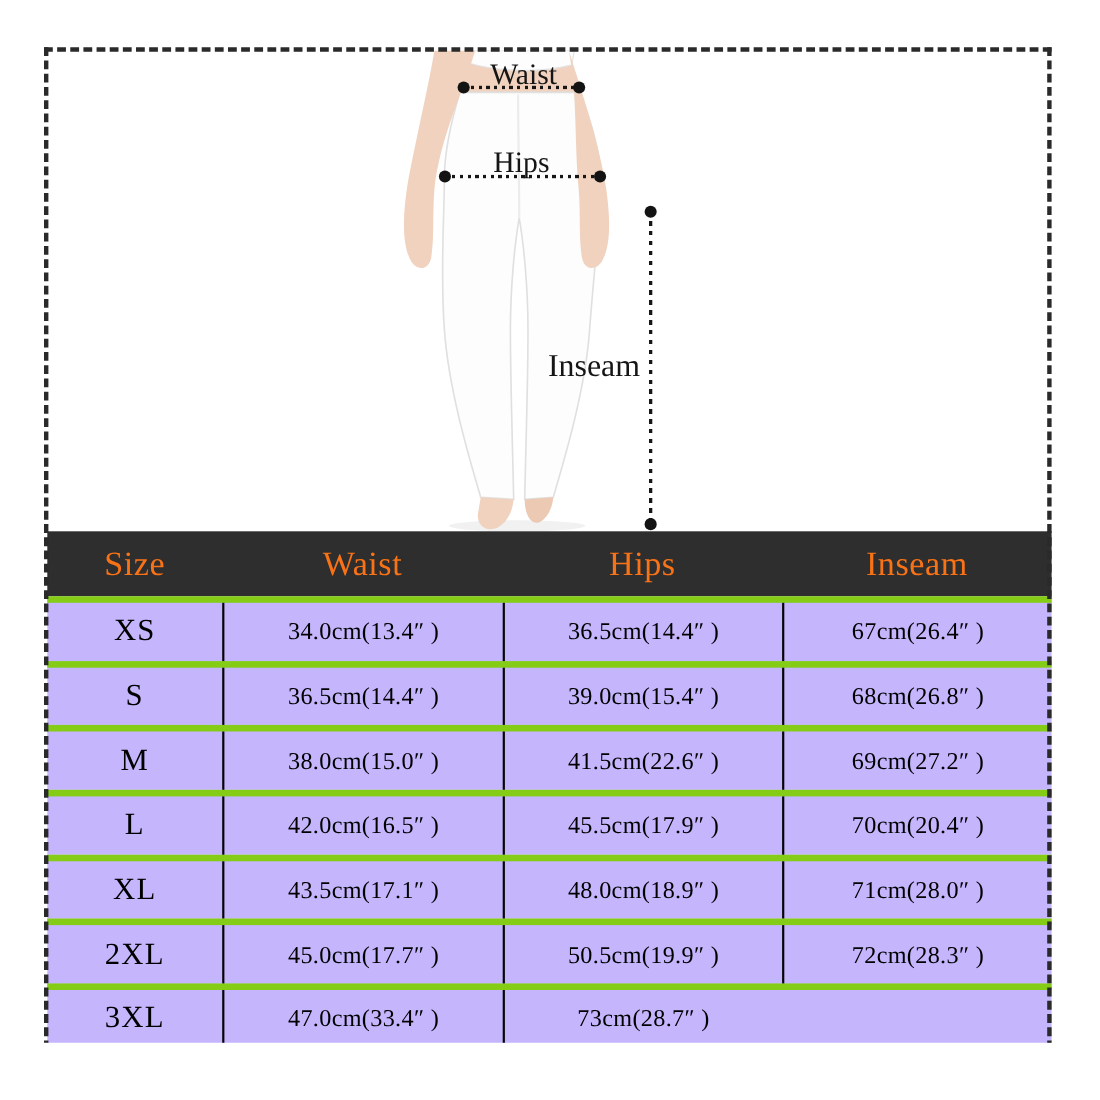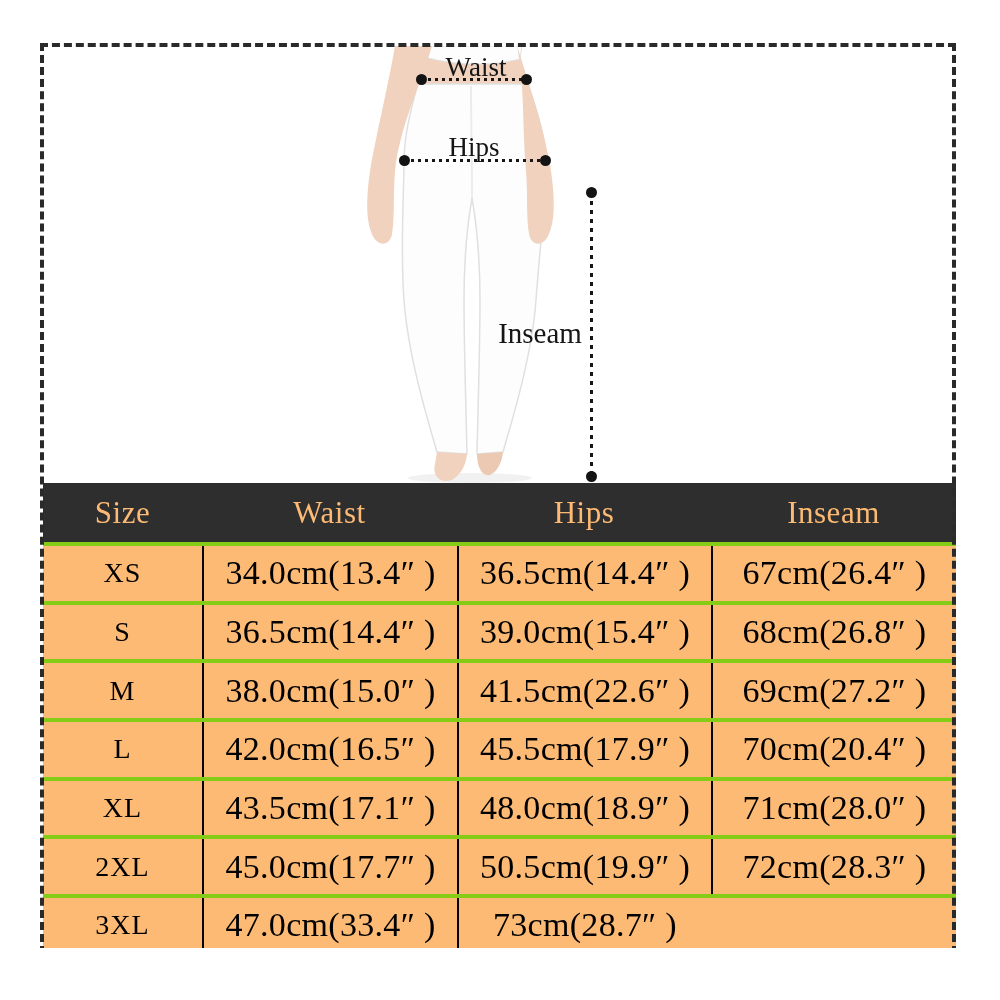--- a/index.html
+++ b/index.html
@@ -32,26 +32,26 @@
   .dot { position:absolute; width:11px; height:11px; border-radius:50%; background:#131313; }
   .mline .dot-left  { left:-5px;  top:-4px; }
   .mline .dot-right { right:-5px; top:-4px; }
   .vline .dot-top    { top:-5px;    left:-4px; }
   .vline .dot-bottom { bottom:-5px; left:-4px; }
 
   
   .size-table { position:absolute; left:43px; top:483px; width:913px; z-index:10; }
   .thead { display:grid; grid-template-columns:159px 255px 254px 245px; height:59px;
            background:#2e2e2f; }
-  .th { color:#fdba74; font-size:31px; letter-spacing:0.5px;
+  .th { color:#f97316; font-size:31px; letter-spacing:0.5px;
         display:flex; align-items:center; justify-content:center; }
   .trow { display:grid; grid-template-columns:159px 255px 254px 245px; height:58.7px;
-          border-top:4px solid #84cc16; background:#fdba74; }
+          border-top:6px solid #84cc16; background:#c4b5fd; }
   .td { display:flex; align-items:center; justify-content:center;
-        font-size:34px; color:#000; letter-spacing:0.3px; }
+        font-size:22px; color:#000; letter-spacing:0.3px; }
   .td + .td { border-left:2px solid #050505; }
   .td.size-cell { font-size:28px; letter-spacing:1px; }
 </style>
 </head>
 <body>
 
 <div class="canvas">
 
   <div class="figure">
     <svg width="220" height="437" viewBox="0 0 220 437">

